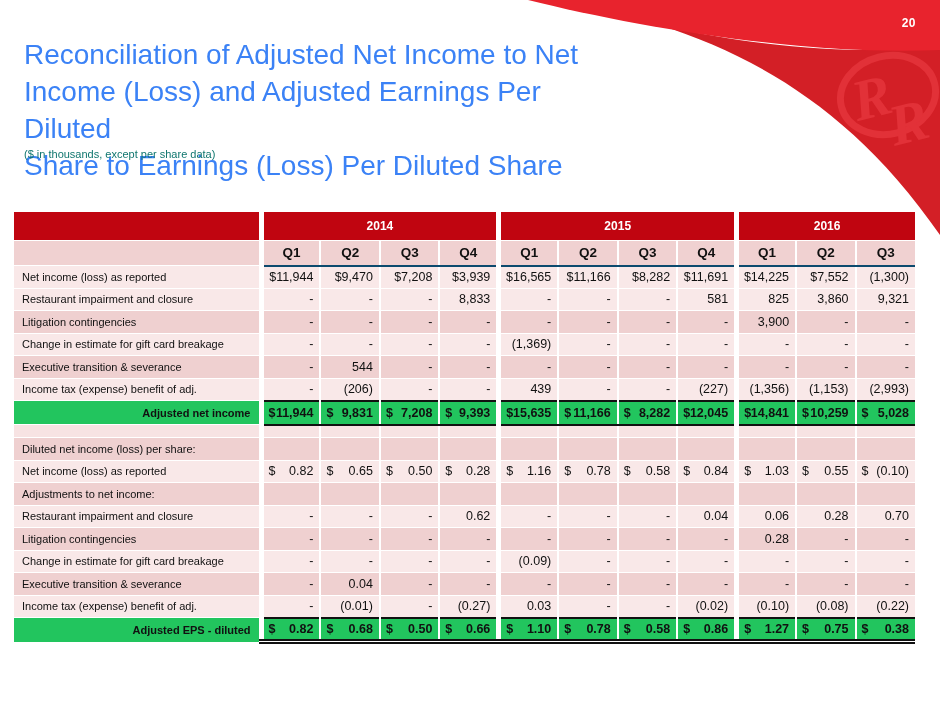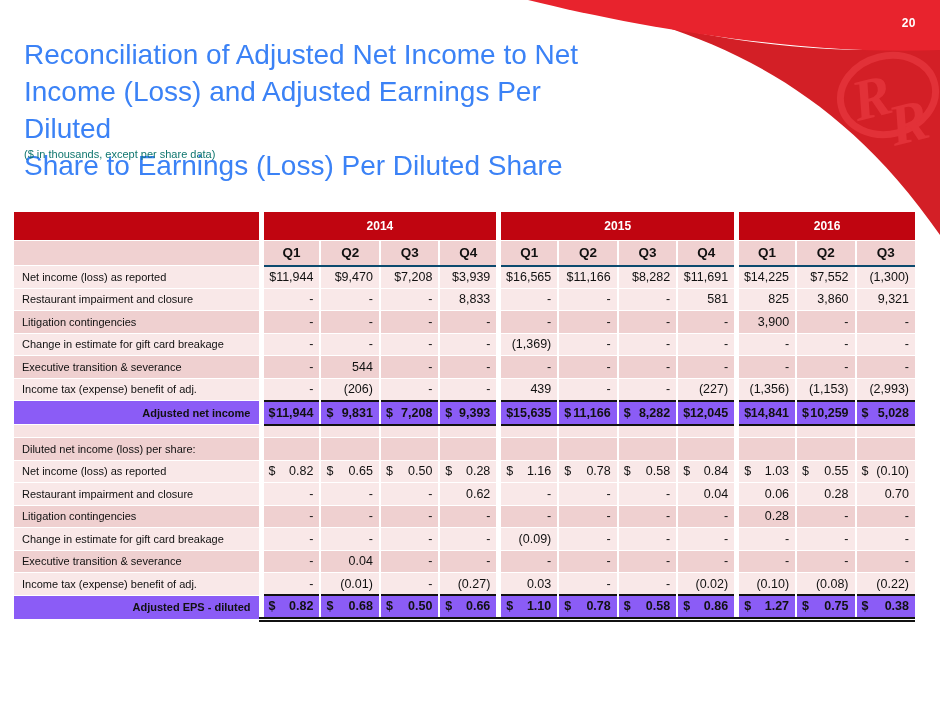--- a/index.html
+++ b/index.html
@@ -22,21 +22,21 @@
   th.year-head { background:#c00510; color:#fff; font-size:12px; font-weight:bold; text-align:center; }
   th.corner-head { background:#c00510; }
   tr.q-row { height:25px; }
   tr.q-row th { background:#f0d1d1; color:#111; font-size:13.5px; font-weight:bold; text-align:center; }
   tr.q-row th.d { border-bottom:2px solid #0c4a6e; }
 
   tr.light { background:#f9e8e8; }
   tr.dark { background:#efd0d0; }
   tr.spacer { background:#f7e3e3; height:13px; }
   tr.body-row { height:22.5px; }
-  tr.summary, tr.summary-final { background:#8b5cf6; height:24px; }
+  tr.summary, tr.summary-final { background:#22c55e; height:24px; }
 
   td.label { font-size:11px; color:#111; text-align:left; padding-left:8px; }
   tr.summary td.label, tr.summary-final td.label { font-weight:bold; text-align:right; padding-right:8px; }
   td.d { font-size:12.5px; color:#111; text-align:right; padding-right:6px; position:relative; }
   td.d .cur { position:absolute; left:5px; top:50%; transform:translateY(-50%); }
   tr.summary td.d, tr.summary-final td.d { font-weight:bold; }
   tr.summary td.d { border-top:2px solid #111; border-bottom:2px solid #111; }
   tr.summary-final td.d { border-top:2px solid #111; border-bottom:5px double #111; }
 </style>
 </head>
@@ -232,20 +232,34 @@
           <td class="d"><span class="cur">$</span><span class="num">0.50</span></td>
           <td class="d"><span class="cur">$</span><span class="num">0.28</span></td>
           <td class="d gs"><span class="cur">$</span><span class="num">1.16</span></td>
           <td class="d"><span class="cur">$</span><span class="num">0.78</span></td>
           <td class="d"><span class="cur">$</span><span class="num">0.58</span></td>
           <td class="d"><span class="cur">$</span><span class="num">0.84</span></td>
           <td class="d gs"><span class="cur">$</span><span class="num">1.03</span></td>
           <td class="d"><span class="cur">$</span><span class="num">0.55</span></td>
           <td class="d"><span class="cur">$</span><span class="num">(0.10)</span></td>
         </tr>
+        <tr class="dark body-row">
+          <td class="label c0">Adjustments to net income:</td>
+          <td class="d gs"></td>
+          <td class="d"></td>
+          <td class="d"></td>
+          <td class="d"></td>
+          <td class="d gs"></td>
+          <td class="d"></td>
+          <td class="d"></td>
+          <td class="d"></td>
+          <td class="d gs"></td>
+          <td class="d"></td>
+          <td class="d"></td>
+        </tr>
         <tr class="light body-row">
           <td class="label c0">Restaurant impairment and closure</td>
           <td class="d gs">-</td>
           <td class="d">-</td>
           <td class="d">-</td>
           <td class="d">0.62</td>
           <td class="d gs">-</td>
           <td class="d">-</td>
           <td class="d">-</td>
           <td class="d">0.04</td>

